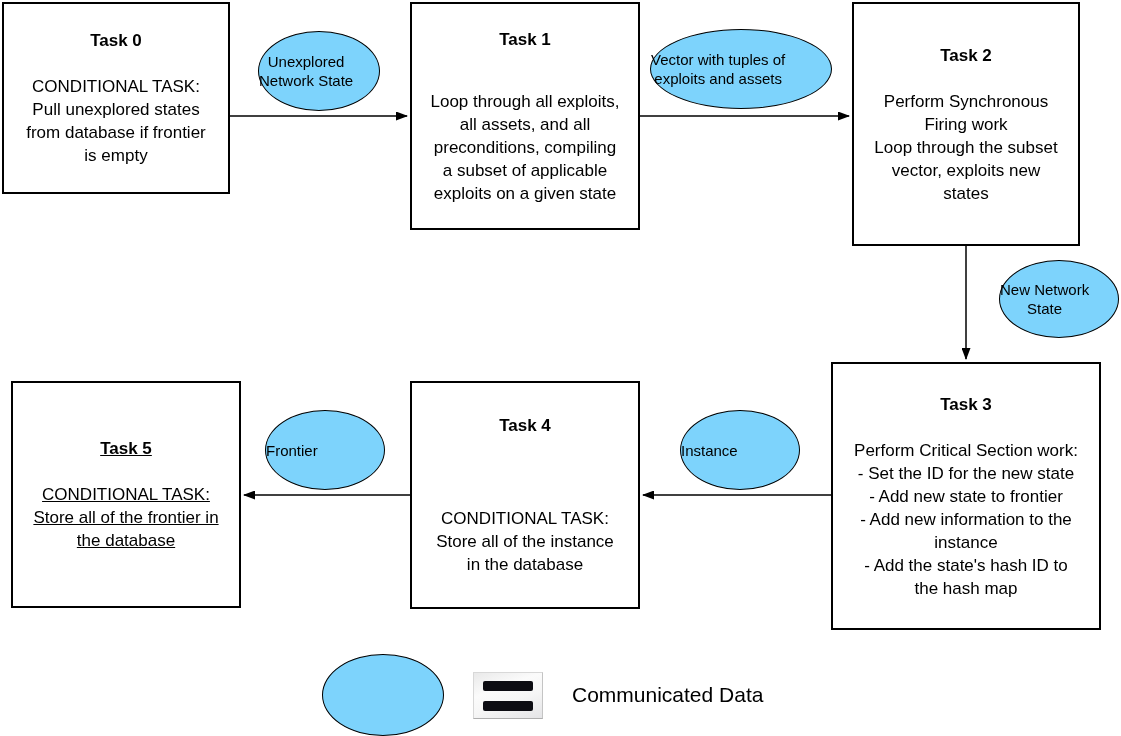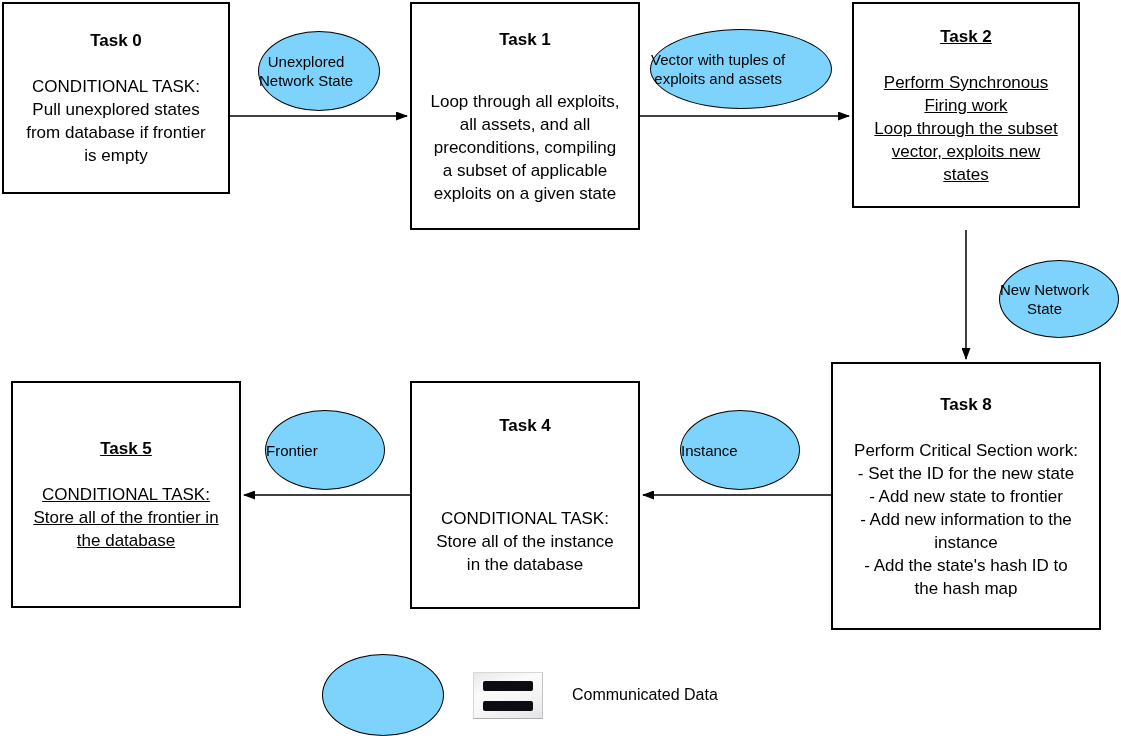--- a/index.html
+++ b/index.html
@@ -79,21 +79,21 @@
     width: 50px; height: 10px;
     background: #0c0c12;
     border-radius: 2px;
   }
   .legend-label {
     position: absolute;
     left: 572px; top: 654px;
     height: 82px;
     display: flex;
     align-items: center;
-    font-size: 16px;
+    font-size: 21px;
   }
 </style>
 </head>
 <body>
 
 <div class="canvas">
 
   <svg class="arrows" viewBox="0 0 1121 736" xmlns="http://www.w3.org/2000/svg">
     <defs>
       <marker id="arrowhead" markerWidth="12" markerHeight="9" refX="11" refY="4.5" orient="auto" markerUnits="userSpaceOnUse">
@@ -117,31 +117,31 @@
 
   <div class="task-box" style="left:410px; top:2px; width:230px; height:228px;gap:16px;">
     <div class="task-title">Task 1</div>
     <div class="task-body">Loop through all exploits,
 all assets, and all
 preconditions, compiling
 a subset of applicable
 exploits on a given state</div>
   </div>
 
-  <div class="task-box" style="left:852px; top:2px; width:228px; height:206px;text-decoration:underline;">
+  <div class="task-box" style="left:852px; top:2px; width:228px; height:244px;">
     <div class="task-title">Task 2</div>
     <div class="task-body">Perform Synchronous
 Firing work
 Loop through the subset
 vector, exploits new
 states</div>
   </div>
 
   <div class="task-box" style="left:831px; top:362px; width:270px; height:268px;">
-    <div class="task-title">Task 8</div>
+    <div class="task-title">Task 3</div>
     <div class="task-body">Perform Critical Section work:
 - Set the ID for the new state
 - Add new state to frontier
 - Add new information to the
 instance
 - Add the state's hash ID to
 the hash map</div>
   </div>
 
   <div class="task-box" style="left:410px; top:381px; width:230px; height:228px;gap:47px;">

